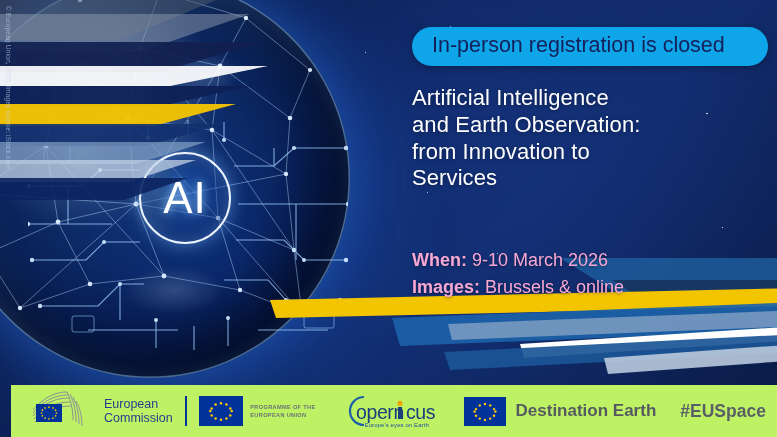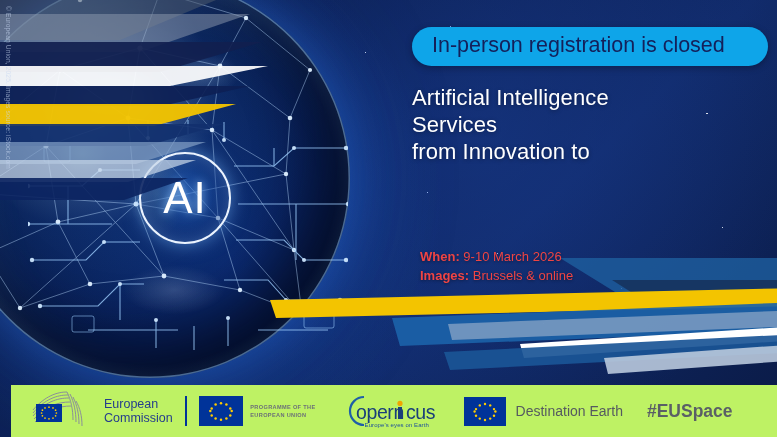--- a/index.html
+++ b/index.html
@@ -142,23 +142,23 @@
     color: #ffffff;
     font-size: 22px;
     line-height: 1.22;
     font-weight: 400;
     letter-spacing: .1px;
     text-shadow: 0 1px 4px rgba(0,0,0,0.35);
   }
 
   .meta {
     position: absolute;
-    left: 8px; top: 247px;
-    color: #ef4444;
-    font-size: 13px;
+    left: 0px; top: 247px;
+    color: #f9a8d4;
+    font-size: 18px;
     line-height: 1.48;
     text-shadow: 0 1px 3px rgba(0,0,0,0.40);
   }
   .meta b { font-weight: 700; }
 
   
   .footer {
     position: absolute;
     left: 11px; bottom: 0;
     width: 777px; height: 52px;
@@ -207,21 +207,21 @@
   
   .cop-logo { position: relative; width: 108px; height: 36px; margin-left: 18px; flex: none; }
   .cop-tag {
     position: absolute; left: 31px; bottom: 1px;
     color: #1d4f9b; font-size: 6px; letter-spacing: .1px; white-space: nowrap;
   }
 
   
   .dest-logo { display: flex; align-items: center; gap: 10px; margin-left: 22px; flex: none; }
   .dest-text {
-    color: #555a60; font-size: 14px; font-weight: 400; white-space: nowrap;
+    color: #555a60; font-size: 17px; font-weight: 700; white-space: nowrap;
   }
 
   .hashtag {
     color: #5a5f66; font-size: 17.5px; font-weight: 700;
     margin-left: 24px; white-space: nowrap; flex: none;
   }
 
   
   .credit {
     position: absolute;
@@ -384,22 +384,23 @@
   </svg>
 
   <div class="credit">© European Union, 2025. Images source: iStock.com</div>
 
   <div class="content">
 
     <div class="badge">In-person registration is closed</div>
 
     <div class="title">
       <div>Artificial Intelligence</div>
+      <div>and Earth Observation:</div>
+      <div>from Innovation to</div>
       <div>Services</div>
-      <div>from Innovation to</div>
     </div>
 
     <div class="meta">
       <div>
         <b>When:</b>
         <span>9-10 March 2026</span>
       </div>
       <div>
         <b>Images:</b>
         <span>Brussels &amp; online</span>

